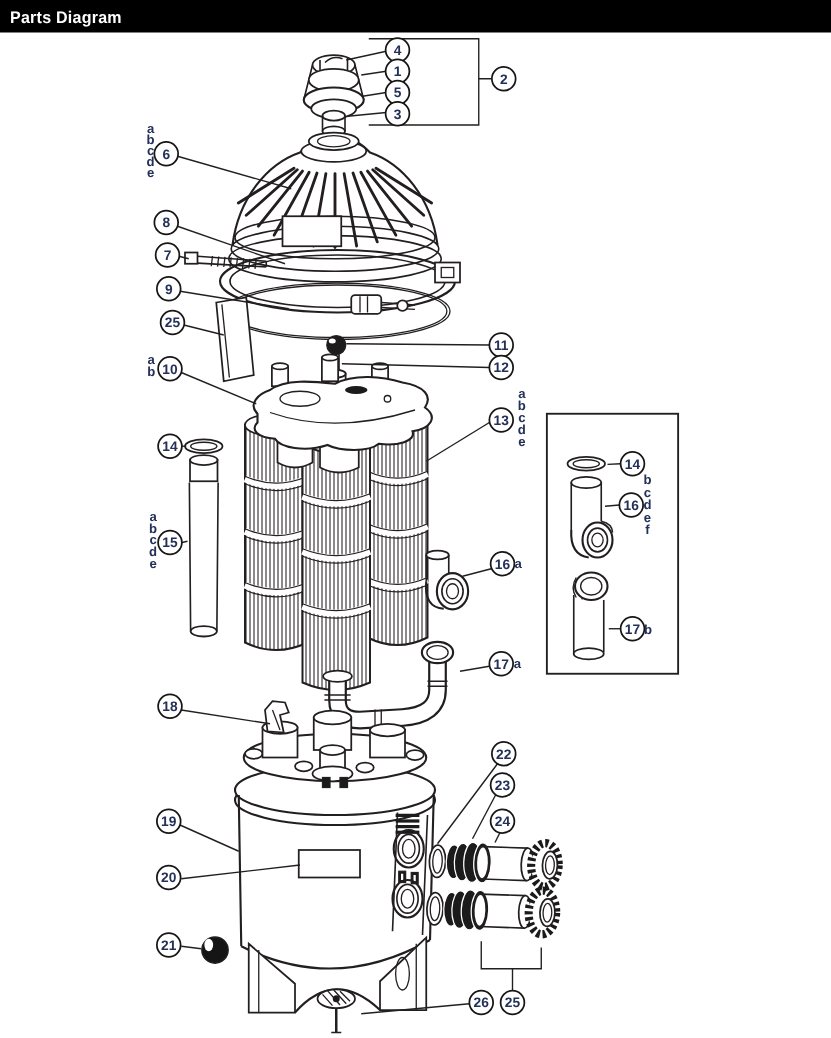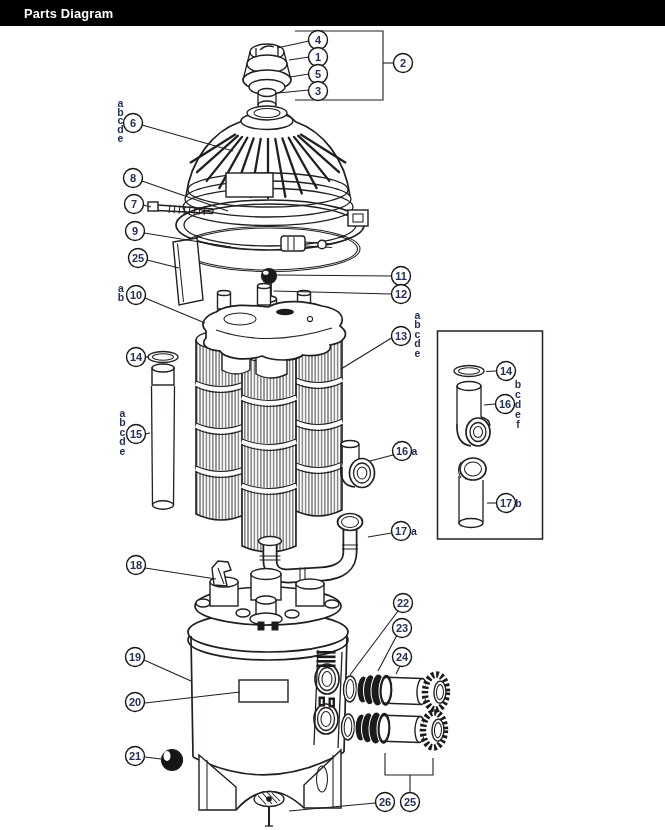--- a/index.html
+++ b/index.html
@@ -1,17 +1,17 @@
 <!DOCTYPE html>
 <html><head>
 <meta charset="utf-8">
 <style>
   html,body{margin:0;padding:0;background:#ffffff;}
   .page{width:665px;height:830px;background:#fff;position:relative;font-family:"Liberation Sans",sans-serif;overflow:hidden;}
-  .hdr{height:26px;background:#000;color:#fff;display:flex;align-items:center;box-sizing:border-box;padding:0 24px;}
+  .hdr{height:26px;background:#000;color:#fff;display:flex;align-items:center;box-sizing:border-box;padding:0 8px;}
   .hdr span{font-weight:bold;font-size:13.5px;letter-spacing:.2px;transform:scaleX(.95);transform-origin:left center;}
   svg{display:block;}
   .ln{fill:none;stroke:#231f20;stroke-width:1.3;}
   .ln2{fill:none;stroke:#231f20;stroke-width:1.7;}
   .thn{fill:none;stroke:#231f20;stroke-width:1.05;}
   .wh{fill:#fff;stroke:#231f20;stroke-width:1.4;}
   .wh2{fill:#fff;stroke:#231f20;stroke-width:1.7;}
   .dk{fill:#1b1b1b;stroke:#231f20;stroke-width:1;}
   .ldr{fill:none;stroke:#231f20;stroke-width:1.1;}
   .rib{stroke:#231f20;stroke-width:2.3;stroke-linecap:round;}

